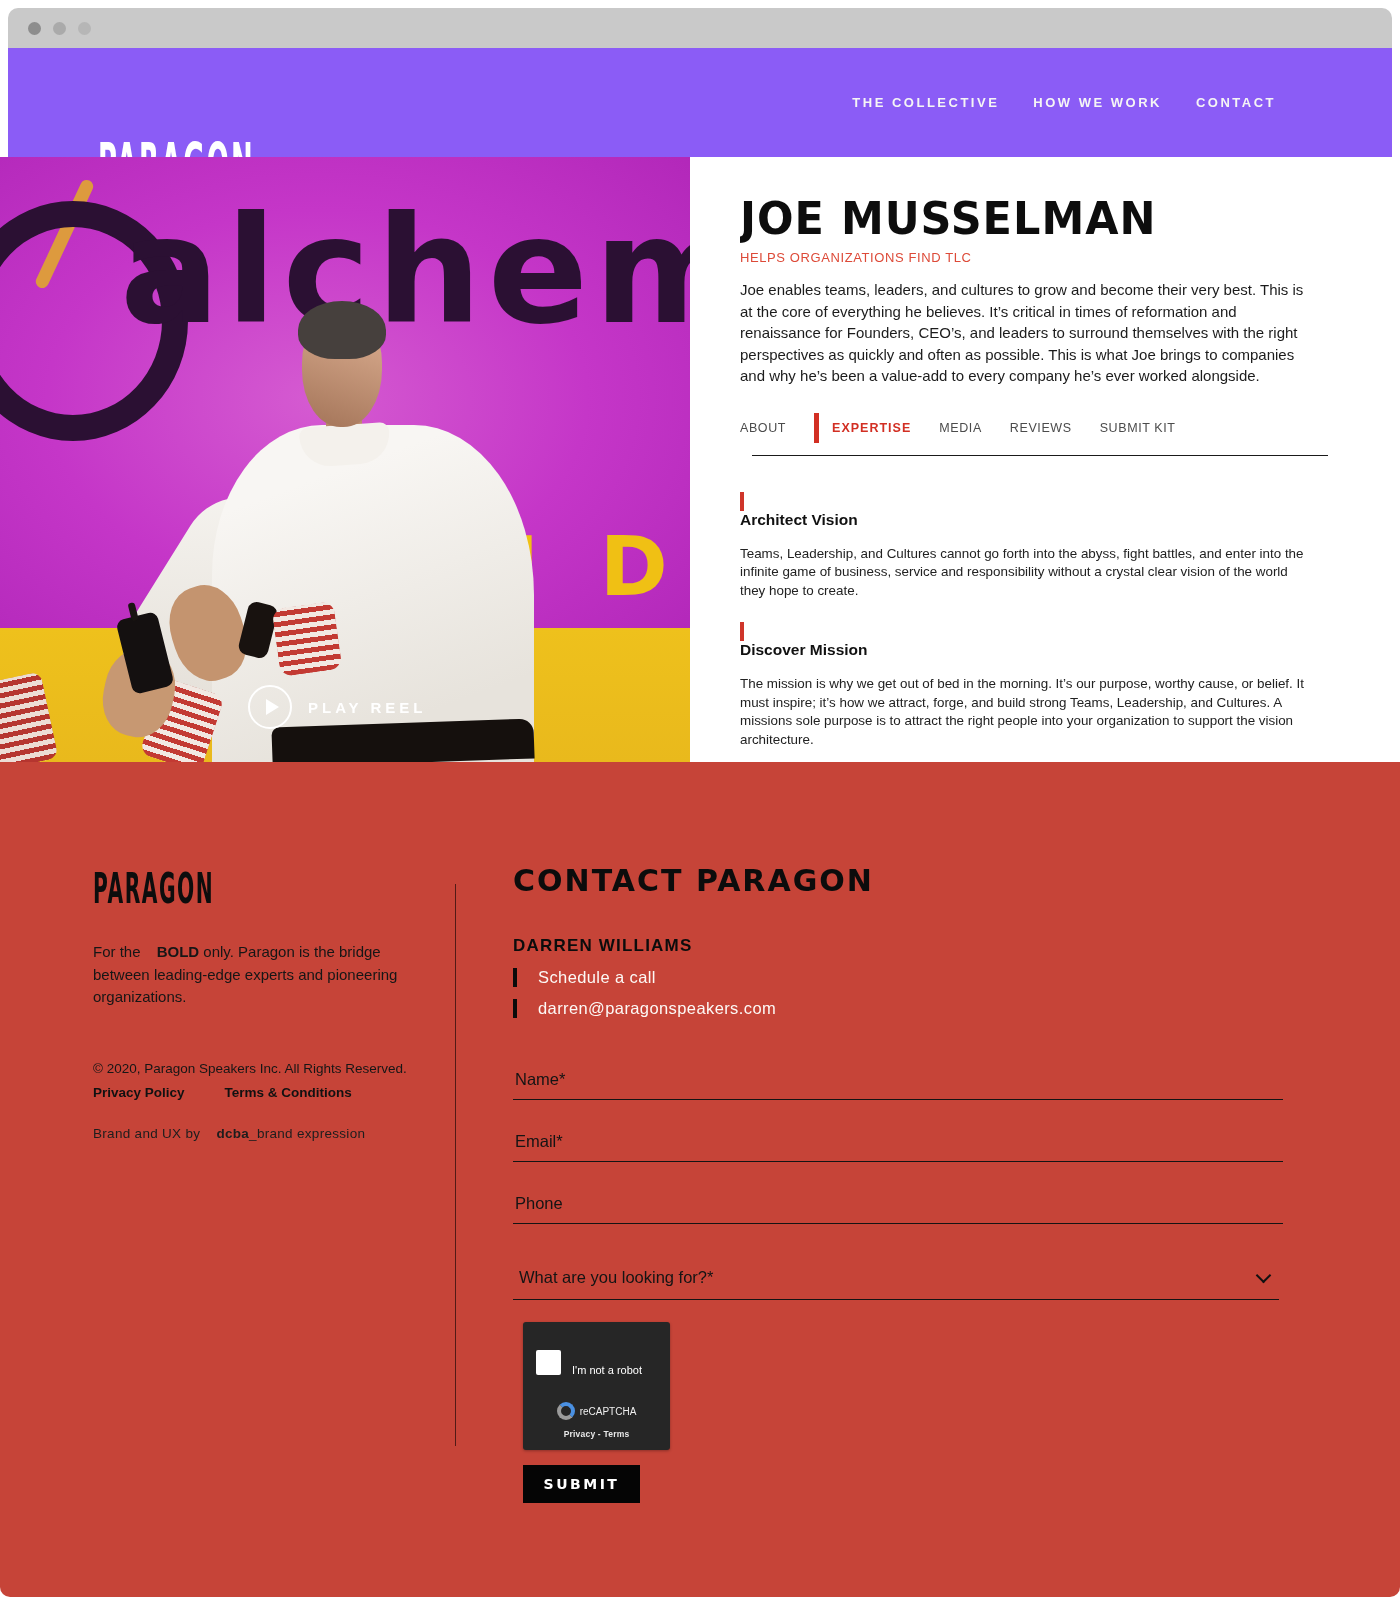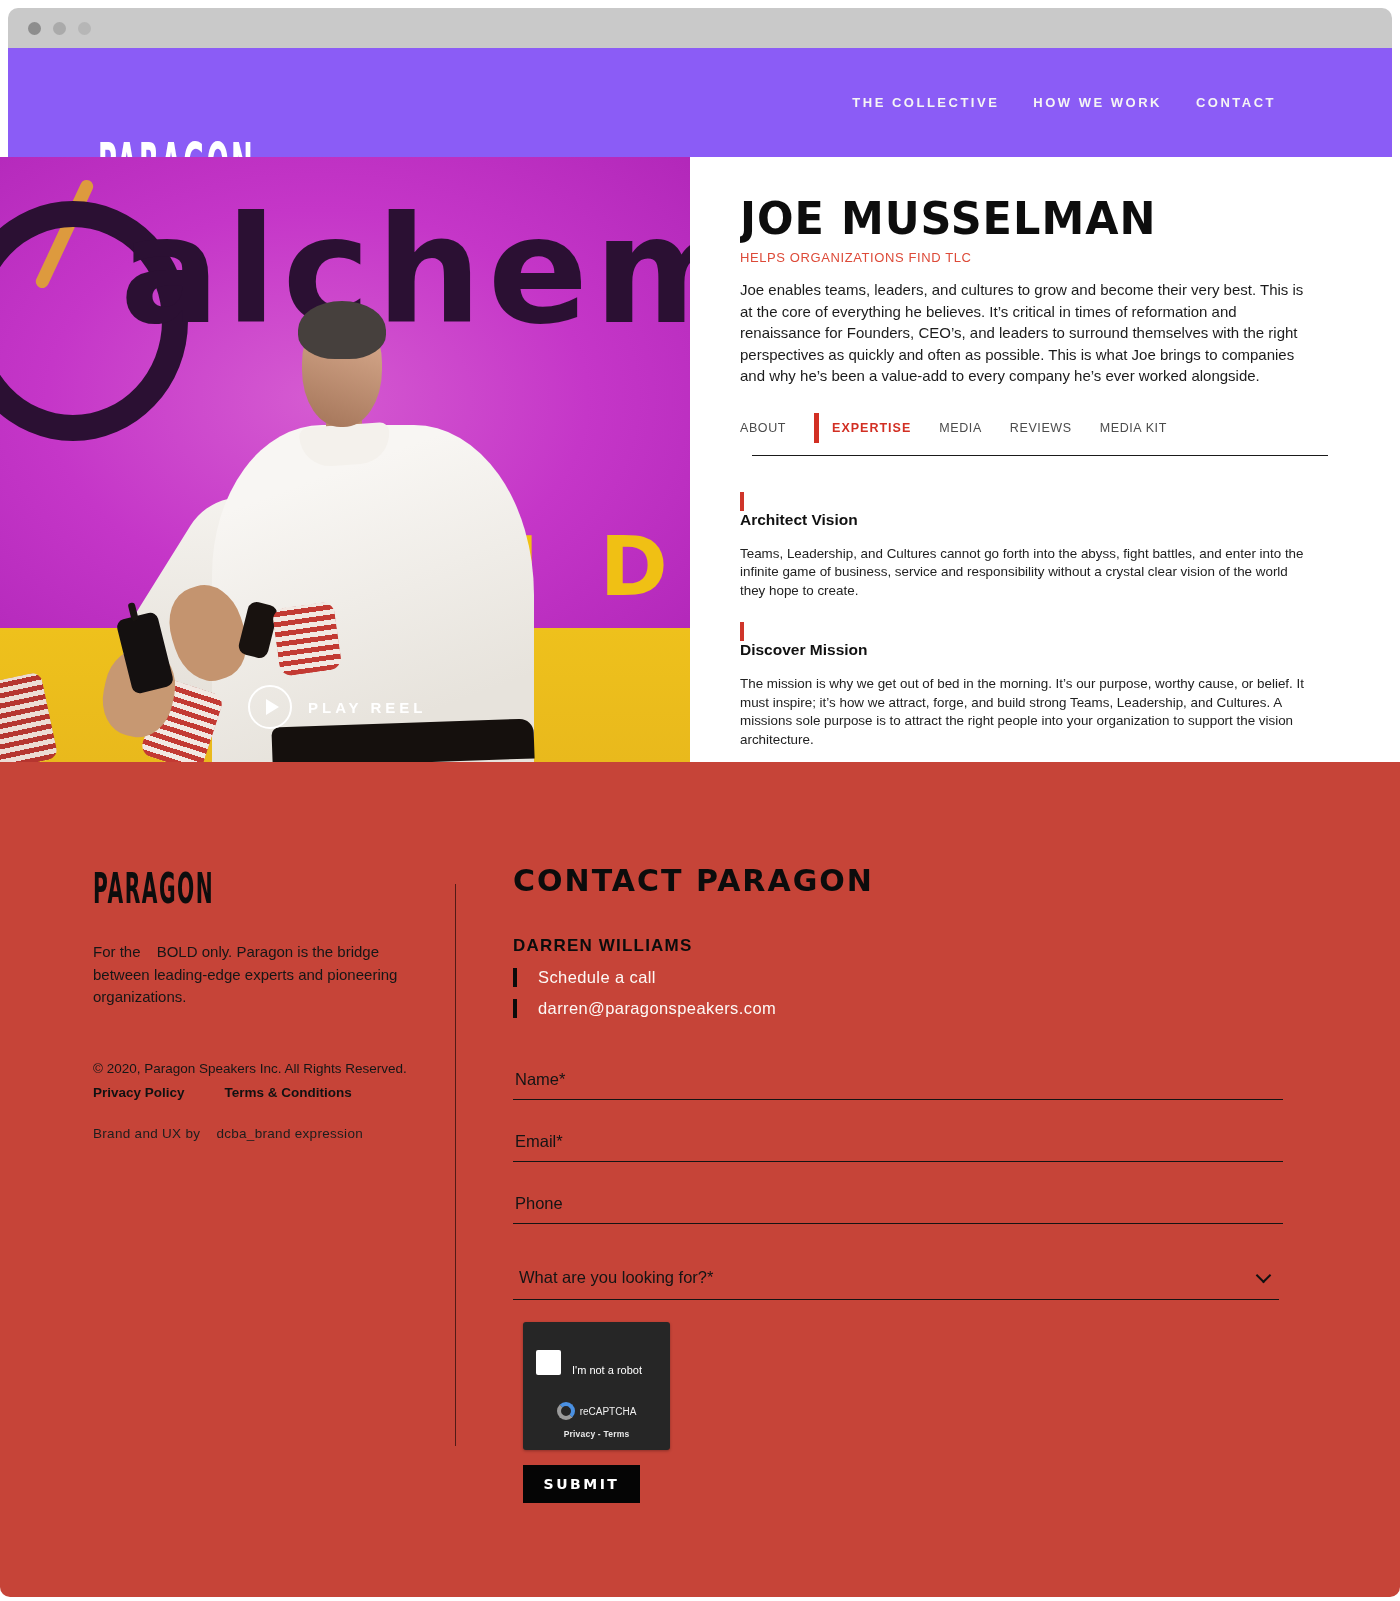--- a/index.html
+++ b/index.html
@@ -92,21 +92,21 @@
   .chev{width:9px;height:9px;border-right:2px solid #111;border-bottom:2px solid #111;transform:rotate(45deg);margin-right:6px;margin-top:-4px;}
   .recaptcha{margin-top:22px;margin-left:10px;width:147px;height:128px;background:#262626;border-radius:3px;box-shadow:0 1px 3px rgba(0,0,0,.3);position:relative;}
   .rc-check{position:absolute;left:13px;top:28px;width:25px;height:25px;background:#ffffff;border-radius:2px;cursor:pointer;}
   .rc-label{position:absolute;left:49px;top:42px;color:#ffffff;font-size:11px;}
   .rc-logo-row{position:absolute;left:0;right:0;top:80px;display:flex;align-items:center;justify-content:center;gap:5px;}
   .rc-icon{width:18px;height:18px;border:4px solid #4a90e2;border-left-color:#9b9b9b;border-bottom-color:#9b9b9b;border-radius:50%;box-sizing:border-box;}
   .rc-brand{color:#efefef;font-size:10px;}
   .rc-terms{position:absolute;left:0;right:0;top:107px;text-align:center;color:#e8e8e8;font-size:8.5px;font-weight:700;letter-spacing:.2px;}
   .submit-btn{margin-top:15px;margin-left:10px;width:117px;height:38px;background:#050505;border:none;color:#ffffff;font-family:"DejaVu Sans",sans-serif;font-weight:700;font-size:14px;letter-spacing:2.5px;cursor:pointer;}
   .bottom-strip{height:4px;background:#ffffff;}
-  b{font-weight:400;padding-left:12px;}
+  b{font-weight:700;padding-left:12px;}
 </style>
 </head>
 <body>
 
 <div class="titlebar">
   <span class="tb-dot d1"></span>
   <span class="tb-dot d2"></span>
   <span class="tb-dot d3"></span>
 </div>
 
@@ -154,21 +154,21 @@
     <p class="profile-bio" style="margin-bottom:0;">Joe enables teams, leaders, and cultures to grow and become their very best. This is at the core of everything he believes. It’s critical in times of reformation and renaissance for Founders, CEO’s, and leaders to surround themselves with the right perspectives as quickly and often as possible. This is what Joe brings to companies and why he’s been a value-add to every company he’s ever worked alongside.</p>
 
     <div class="tabs">
       <span class="tab">ABOUT</span>
       <span class="tab active">
           <span class="tab-bar"></span>
           <span>EXPERTISE</span>
         </span>
       <span class="tab">MEDIA</span>
       <span class="tab">REVIEWS</span>
-      <span class="tab">MEDIA KIT</span>
+      <span class="tab">SUBMIT KIT</span>
     </div>
     <hr class="tabs-rule">
 
     <div class="xp-title">
       <span class="bar"></span>
       <span>Architect Vision</span>
     </div>
     <p class="xp-body" style="margin-bottom:0;">Teams, Leadership, and Cultures cannot go forth into the abyss, fight battles, and enter into the infinite game of business, service and responsibility without a crystal clear vision of the world they hope to create.</p>
 
     <div class="xp-title t2">

